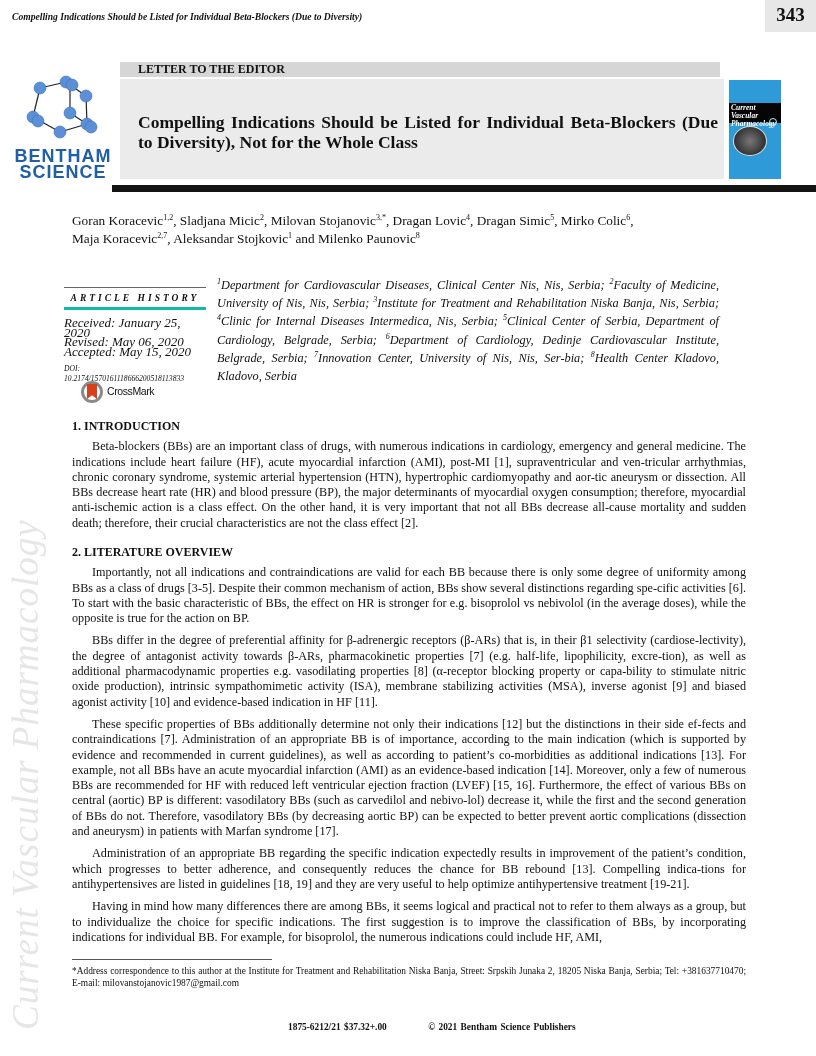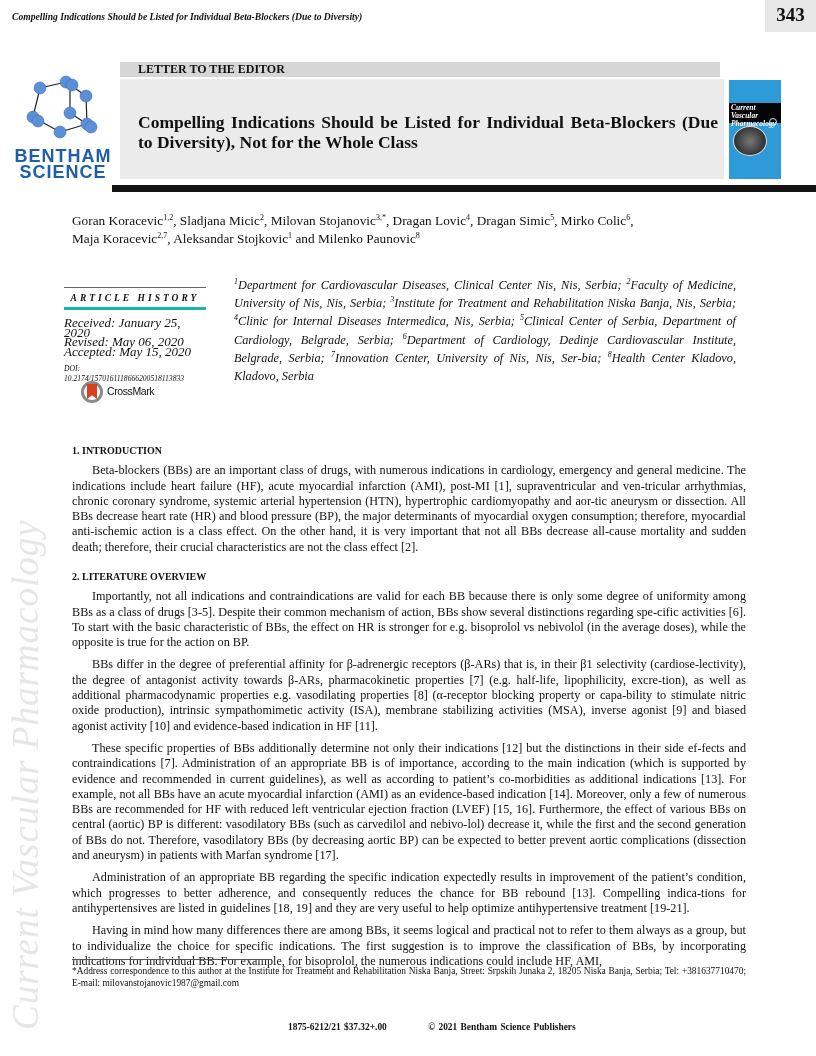--- a/index.html
+++ b/index.html
@@ -83,26 +83,26 @@
   .crossmark-flag {
     position: absolute; left: 6px; top: 3px; width: 10px; height: 15px;
     background: #d6411b; clip-path: polygon(0 0, 100% 0, 100% 100%, 50% 75%, 0 100%);
   }
   .crossmark-label {
     position: absolute; left: 26px; top: 4px; font-size: 10.5px;
     font-family: "Liberation Sans", "DejaVu Sans", sans-serif; letter-spacing: -0.4px;
   }
 
   .affiliations {
-    position: absolute; left: 234px; top: 276px; width: 502px;
+    position: absolute; left: 217px; top: 276px; width: 502px;
     font-size: 12.3px; font-style: italic; line-height: 18.2px; text-align: justify;
   }
 
   .body { position: absolute; left: 72px; width: 674px; font-size: 12.2px; line-height: 15.3px; }
-  .section-heading { font-size: 10px; font-weight: bold; margin-top: 24px; }
+  .section-heading { font-size: 12px; font-weight: bold; }
   .para { text-align: justify; text-indent: 20px; }
 
   .footnote-rule { position: absolute; left: 72px; top: 959px; width: 200px; border-top: 1px solid #555; }
   .footnote {
     position: absolute; left: 72px; top: 965px; width: 674px;
     font-size: 9.4px; line-height: 12px; text-align: justify;
   }
   .footer {
     position: absolute; left: 288px; top: 1022px; font-size: 9.4px; font-weight: bold;
     word-spacing: 1px;

